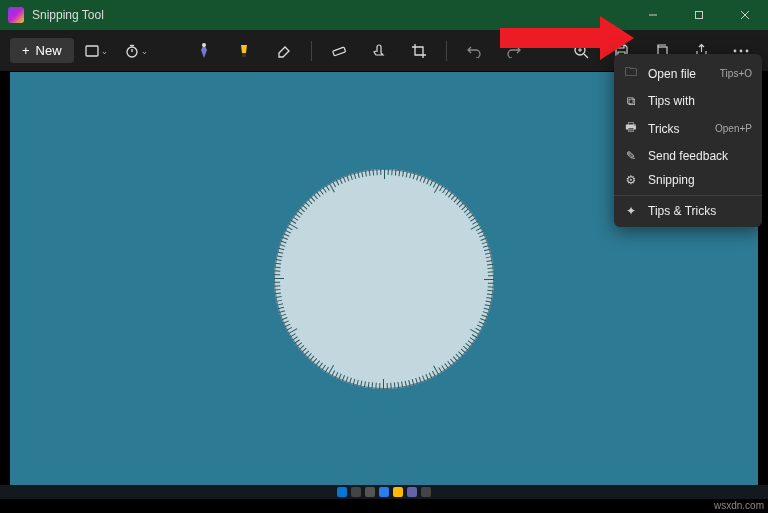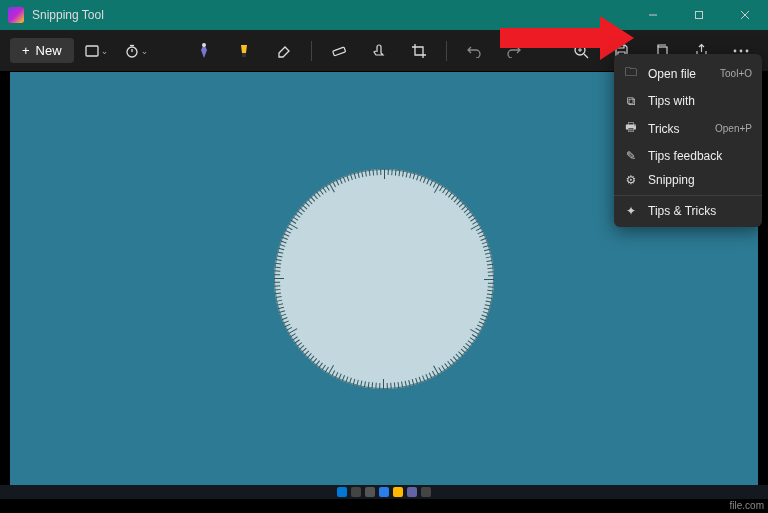--- a/index.html
+++ b/index.html
@@ -8,21 +8,21 @@
   height: 513px;
   background: #000;
   font-family: "Segoe UI", Tahoma, sans-serif;
   font-size: 12px;
   color: #fff;
   position: relative;
   overflow: hidden;
 }
 .titlebar {
   height: 30px;
-  background: #0f766e;
+  background: #14532d;
   display: flex;
   align-items: center;
   justify-content: space-between;
   padding: 0 0 0 8px;
 }
 .titlebar-left {
   display: flex;
   align-items: center;
   gap: 8px;
 }
@@ -513,34 +513,34 @@
 
 <div class="arrow-annotation">
   <div class="arrow-shaft"></div>
   <div class="arrow-head"></div>
 </div>
 
 <div class="context-menu">
   <div class="menu-item">
     <span class="menu-icon">🗀</span>
     <span>Open file</span>
-    <span class="shortcut">Tool+O</span>
+    <span class="shortcut">Tips+O</span>
   </div>
   <div class="menu-item">
     <span class="menu-icon">⧉</span>
     <span>Tips with</span>
   </div>
   <div class="menu-item">
     <span class="menu-icon">🖶</span>
     <span>Tricks</span>
     <span class="shortcut">Open+P</span>
   </div>
   <div class="menu-item">
     <span class="menu-icon">✎</span>
-    <span>Tips feedback</span>
+    <span>Send feedback</span>
   </div>
   <div class="menu-item">
     <span class="menu-icon">⚙</span>
     <span>Snipping</span>
   </div>
   <div class="menu-divider"></div>
   <div class="menu-item">
     <span class="menu-icon">✦</span>
     <span>Tips &amp; Tricks</span>
   </div>
@@ -549,13 +549,13 @@
 <div class="taskbar">
   <div class="tb-icon" style="background:#0078d4"></div>
   <div class="tb-icon" style="background:#444"></div>
   <div class="tb-icon" style="background:#555"></div>
   <div class="tb-icon" style="background:#2b7de9"></div>
   <div class="tb-icon" style="background:#ffb900"></div>
   <div class="tb-icon" style="background:#6264a7"></div>
   <div class="tb-icon" style="background:#444"></div>
 </div>
 
-<div class="watermark">file.com</div>
+<div class="watermark">wsxdn.com</div>
 
 </body></html>

